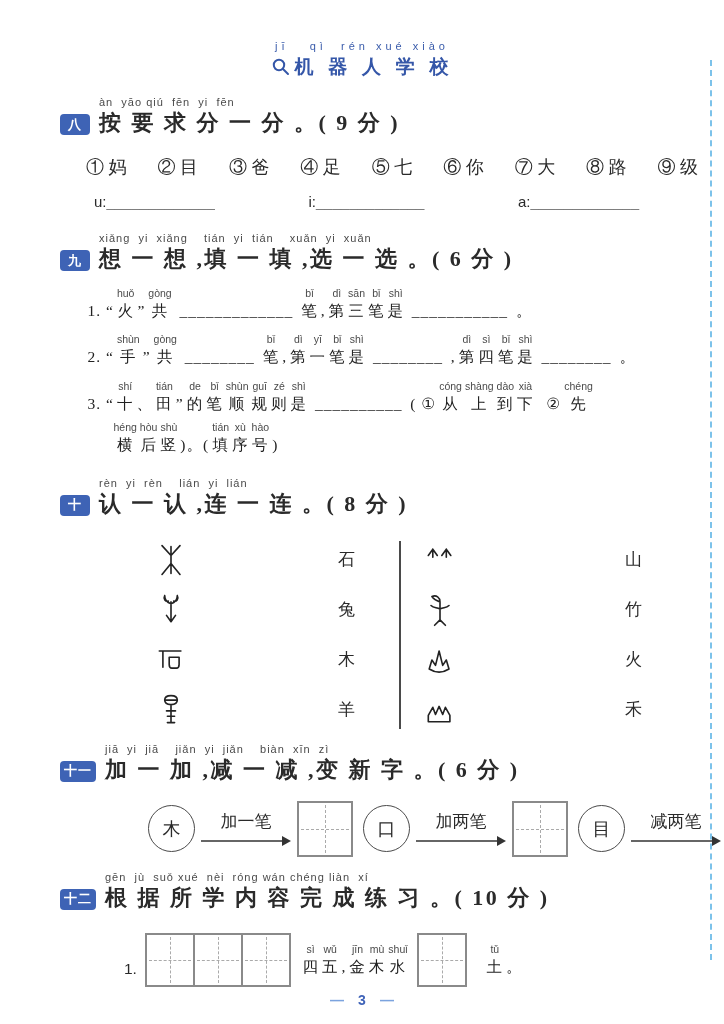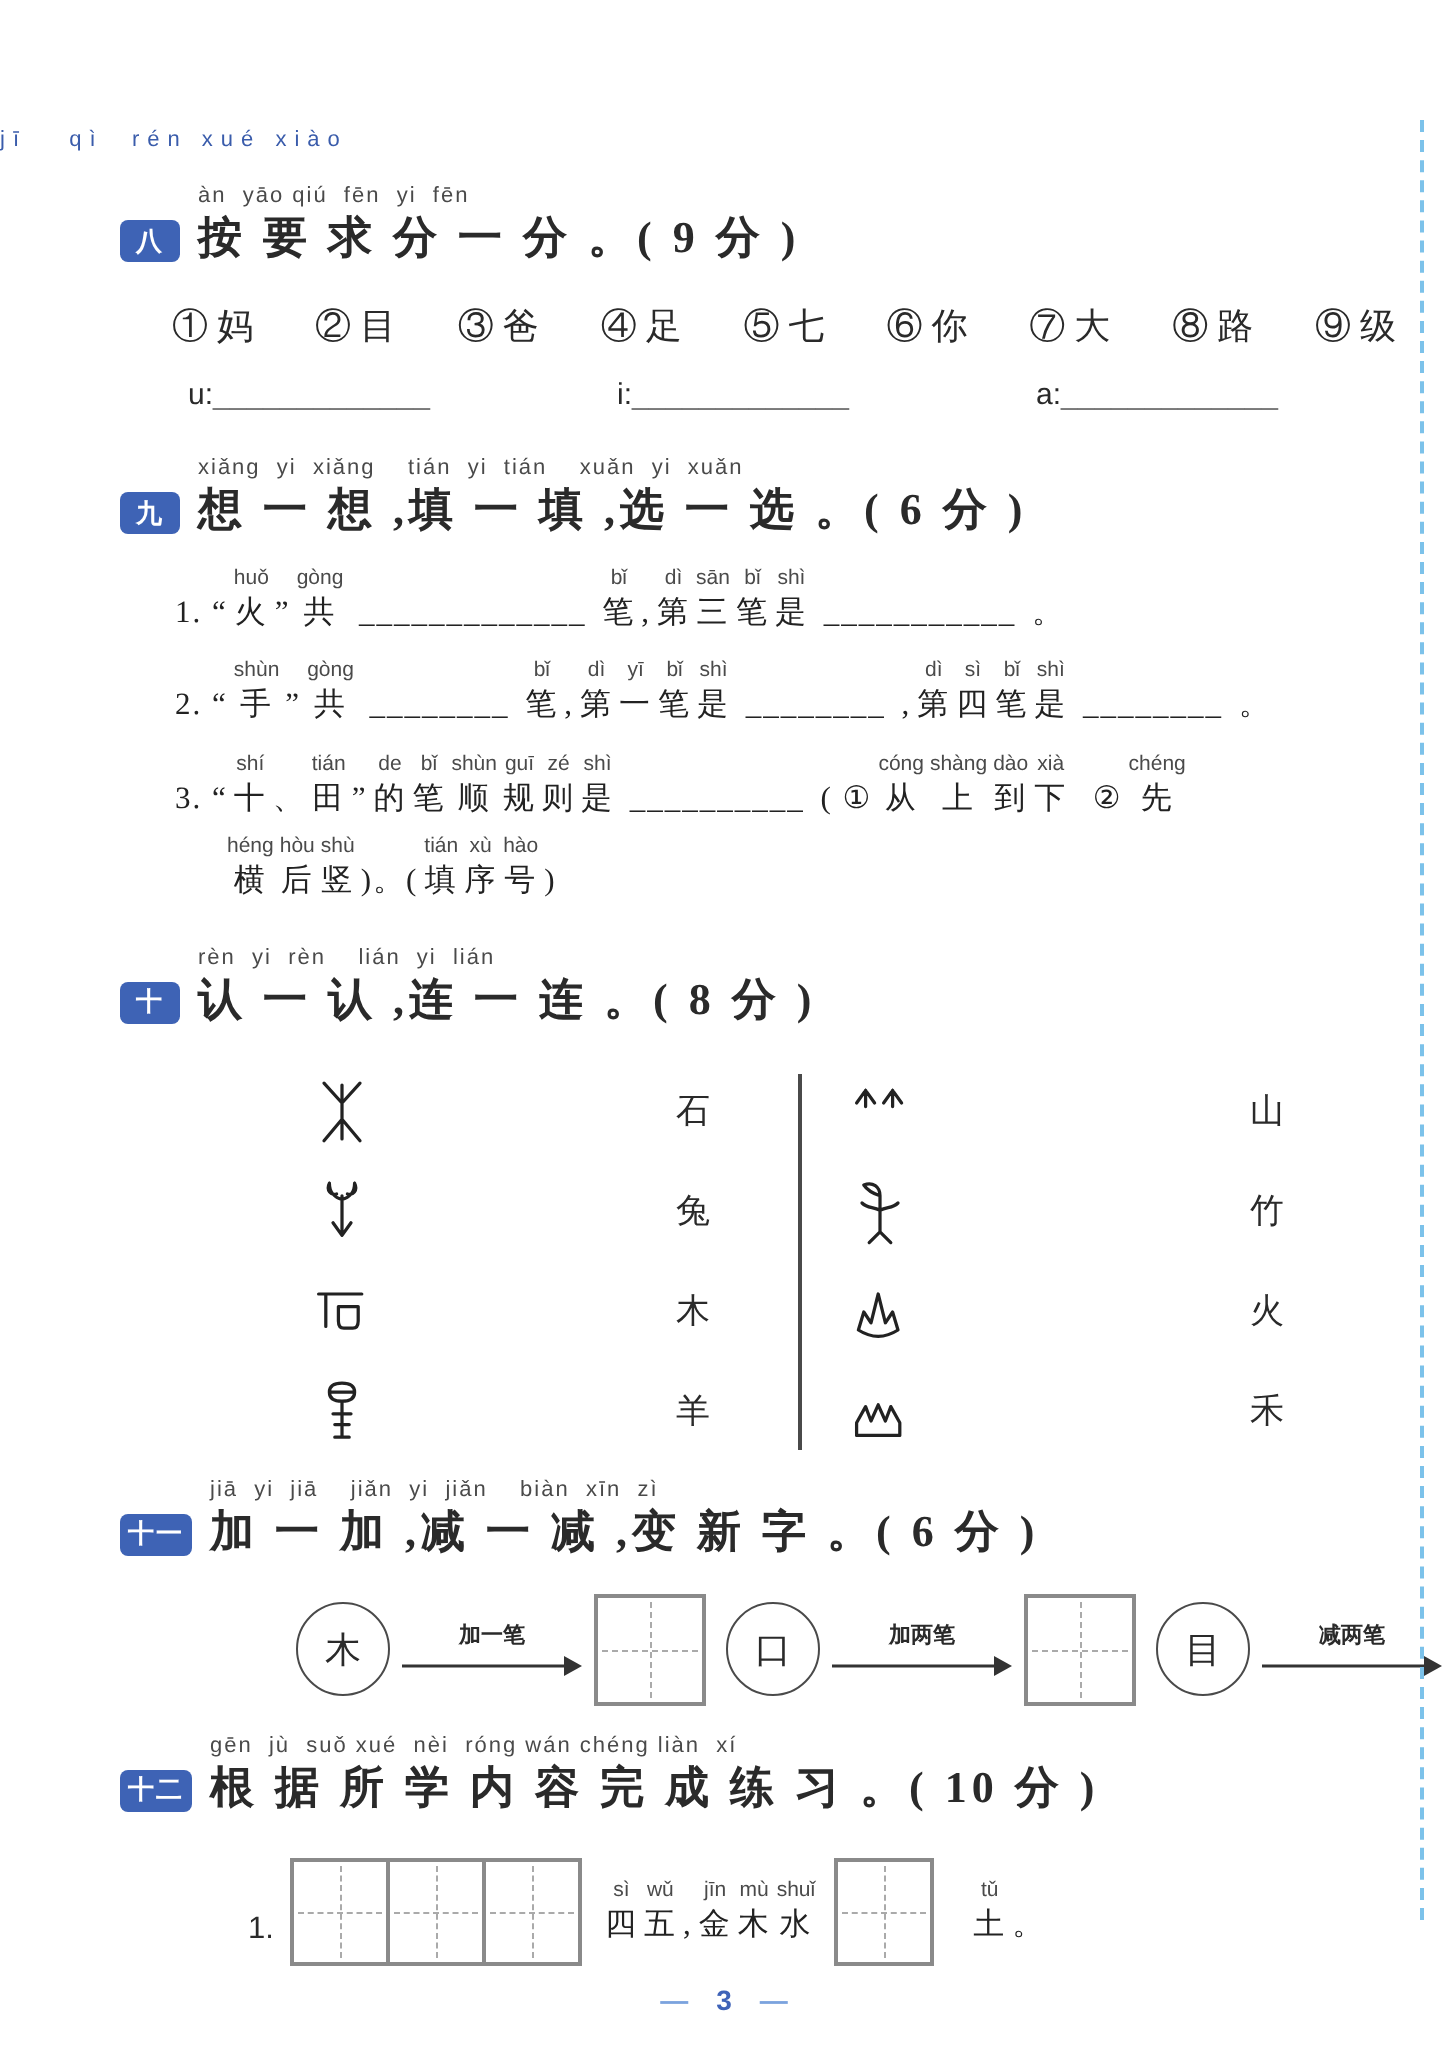--- a/index.html
+++ b/index.html
@@ -4,21 +4,21 @@
 <style>
   html,body{margin:0;padding:0;background:#e8e8e8;}
   .page{
     width:724px;height:1024px;background:#ffffff;position:relative;overflow:hidden;
     font-family:"Liberation Sans","DejaVu Sans",sans-serif;color:#2a2a2a;margin:0 auto;
   }
   
   .margin-rule{position:absolute;left:710px;top:60px;height:900px;width:0;border-left:2px dashed #7cc2ea;}
 
   
-  header{padding-top:64px;}
+  header{padding-top:40px;text-align:center;}
   .h-pinyin{font-size:11px;color:#3a5cab;letter-spacing:4px;white-space:pre;}
   .h-title-row{display:flex;justify-content:center;align-items:center;gap:4px;margin-top:2px;color:#3456a8;}
   .h-title{font-size:19px;font-weight:bold;letter-spacing:5px;font-family:"Liberation Serif",serif;}
 
   section{margin-left:60px;margin-right:20px;}
   .sec-head{display:flex;align-items:flex-end;gap:9px;}
   .badge{
     display:inline-flex;align-items:center;justify-content:center;
     background:#3e63b5;color:#fff;border-radius:4px;height:21px;min-width:22px;
     font-size:13px;font-weight:bold;padding:0 4px;margin-bottom:3px;letter-spacing:1px;
@@ -51,21 +51,21 @@
   .mcol-ricon{margin-left:22px;}
   .mcol-rchar{margin-left:168px;}
   .picto{stroke:#222;stroke-width:1.8;fill:none;stroke-linecap:round;stroke-linejoin:round;}
 
   
   .s11{margin-top:14px;}
   .units{display:flex;align-items:center;margin:16px 0 0 88px;gap:10px;}
   .unit{display:flex;align-items:center;}
   .circle{width:45px;height:45px;border:1.5px solid #4a4a4a;border-radius:50%;display:flex;align-items:center;justify-content:center;font-size:18px;font-family:"Liberation Serif",serif;flex:none;}
   .arrow-wrap{display:flex;flex-direction:column;align-items:center;margin:0 5px;}
-  .arrow-label{font-size:11px;font-weight:700;font-family:"Liberation Serif",serif;margin-bottom:0;}
+  .arrow-label{font-size:17px;font-weight:400;font-family:"Liberation Serif",serif;margin-bottom:0;}
   .tian{width:52px;height:52px;border:2px solid #8a8a8a;position:relative;background:#fff;flex:none;}
   .tian::before{content:"";position:absolute;left:2px;right:2px;top:50%;border-top:1.5px dashed #aaa;}
   .tian::after{content:"";position:absolute;top:2px;bottom:2px;left:50%;border-left:1.5px dashed #aaa;}
 
   
   .s12{margin-top:14px;}
   .q12{display:flex;align-items:center;margin:20px 0 0 64px;}
   .q12-num{font-size:15.5px;margin-right:8px;margin-top:18px;}
   .strip{display:flex;border:2px solid #8a8a8a;}
   .strip .cell{width:46px;height:50px;position:relative;border-right:2px solid #8a8a8a;}
@@ -82,20 +82,27 @@
 </style>
 </head>
 <body>
 
 <div class="page">
 
   <div class="margin-rule"></div>
 
   <header>
     <div class="h-pinyin">jī   qì  rén xué xiào</div>
+    <div class="h-title-row">
+      <svg width="20" height="20" viewBox="0 0 20 20">
+        <circle cx="8" cy="8" r="5.2" fill="none" stroke="#3456a8" stroke-width="2"></circle>
+        <line x1="12" y1="12" x2="17" y2="17" stroke="#3456a8" stroke-width="2" stroke-linecap="round"></line>
+      </svg>
+      <span class="h-title">机 器 人 学 校</span>
+    </div>
   </header>
 
   <section class="s8">
     <div class="sec-head">
       <span class="badge">八</span>
       <div class="sec-title">
         <div class="pinyin">àn  yāo qiú  fēn  yi  fēn</div>
         <div class="title">按 要 求 分 一 分 。( 9 分 )</div>
       </div>
     </div>

